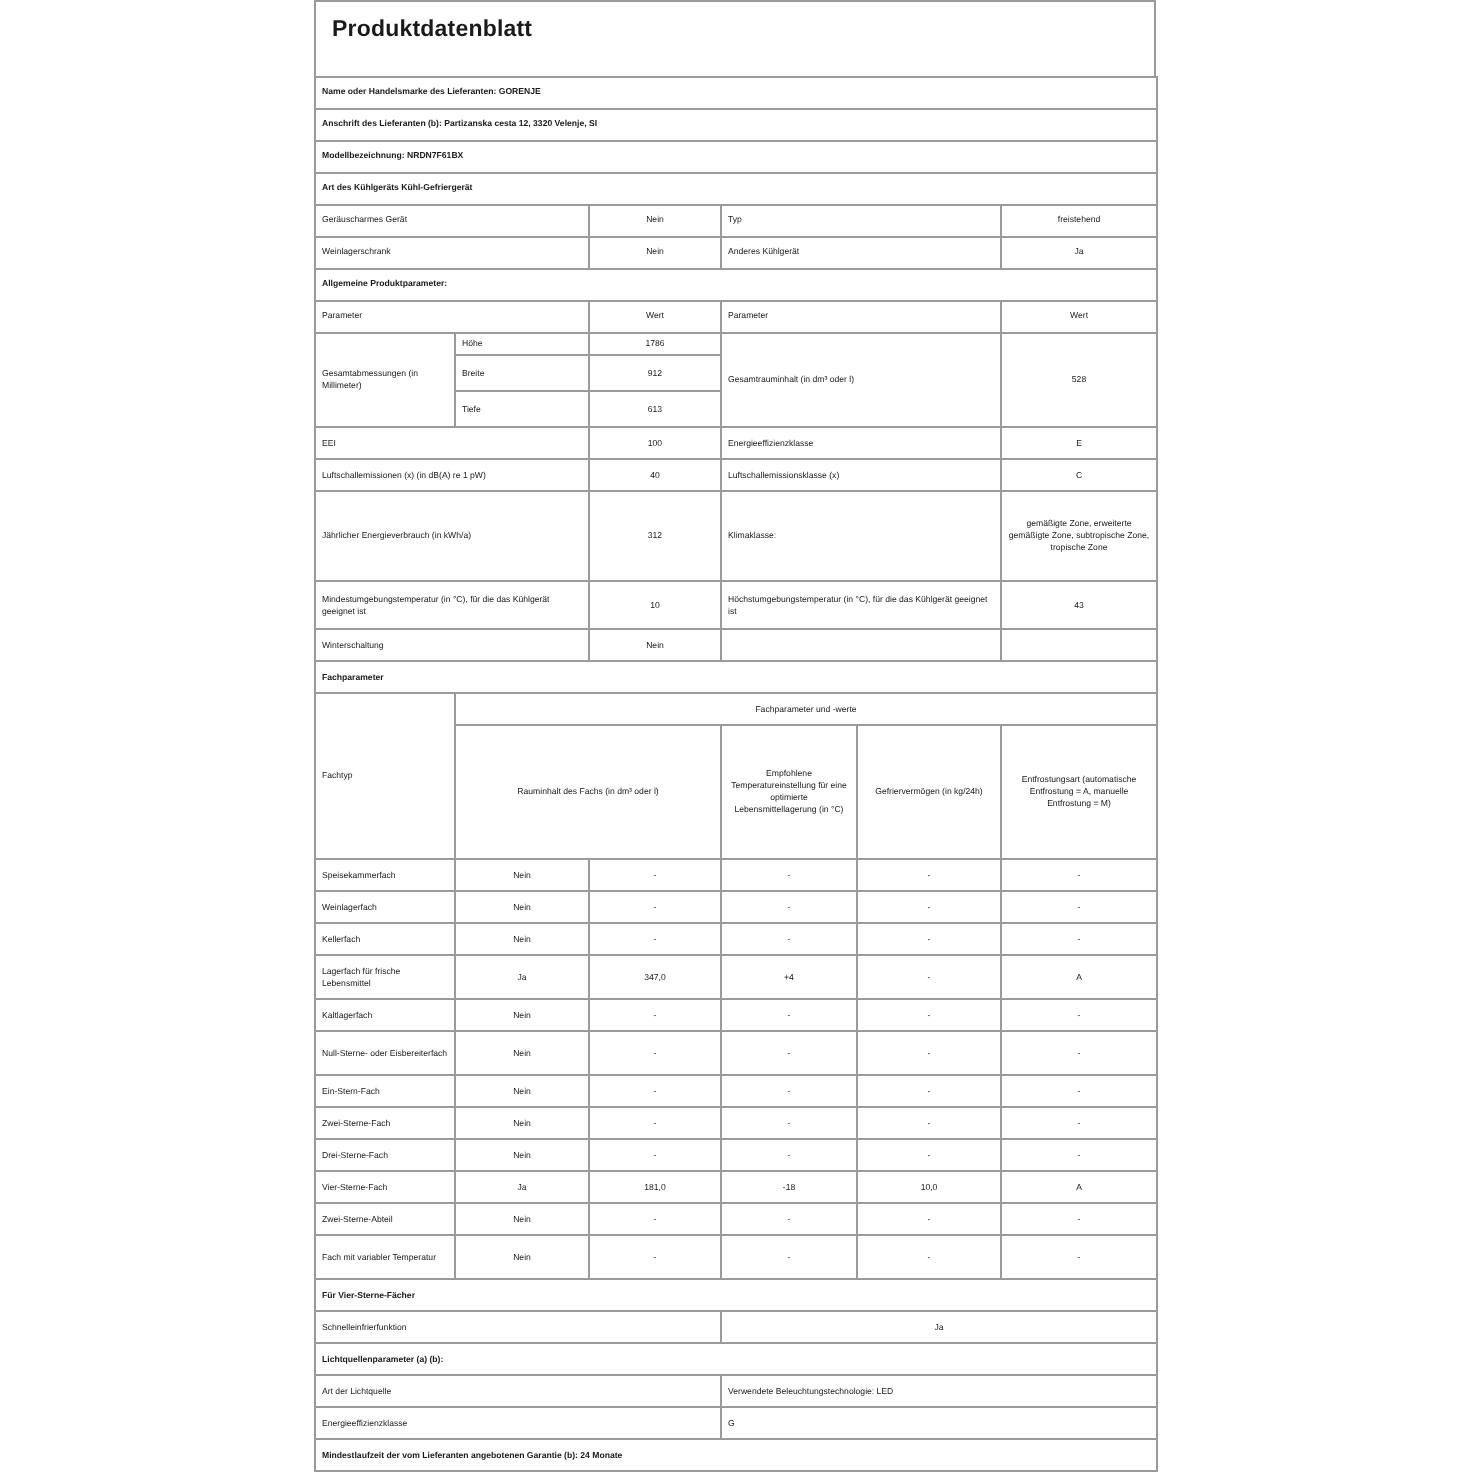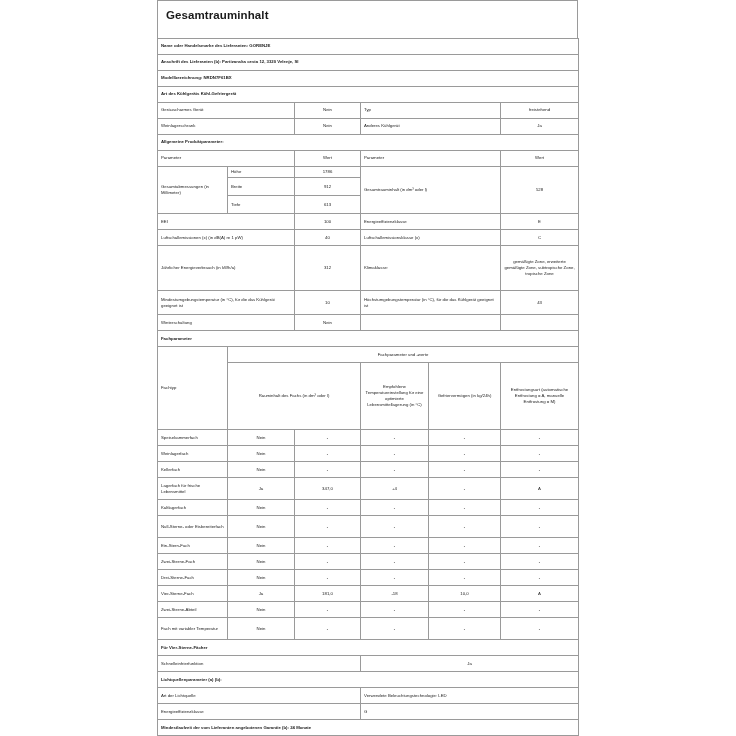--- a/index.html
+++ b/index.html
@@ -72,21 +72,21 @@
     text-align: left;
     vertical-align: middle;
   }
 </style>
 </head>
 <body>
 
 <div id="sheet">
 
   <div class="title-box">
-    <h1>Gesamtrauminhalt</h1>
+    <h1>Produktdatenblatt</h1>
   </div>
 
   <table class="pds">
     <colgroup>
       <col style="width:70px">
       <col style="width:67px">
       <col style="width:66px">
       <col style="width:68px">
       <col style="width:72px">
       <col style="width:78px">

